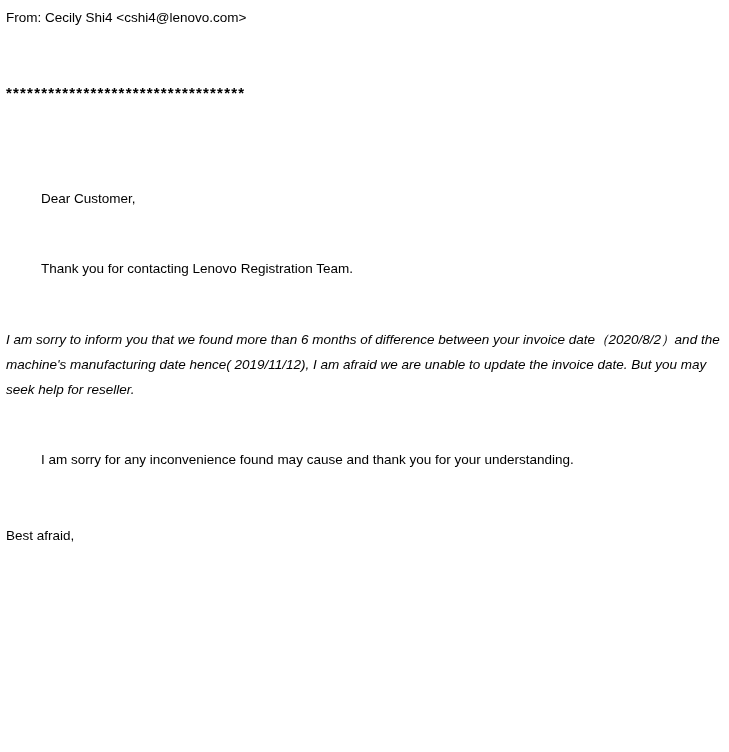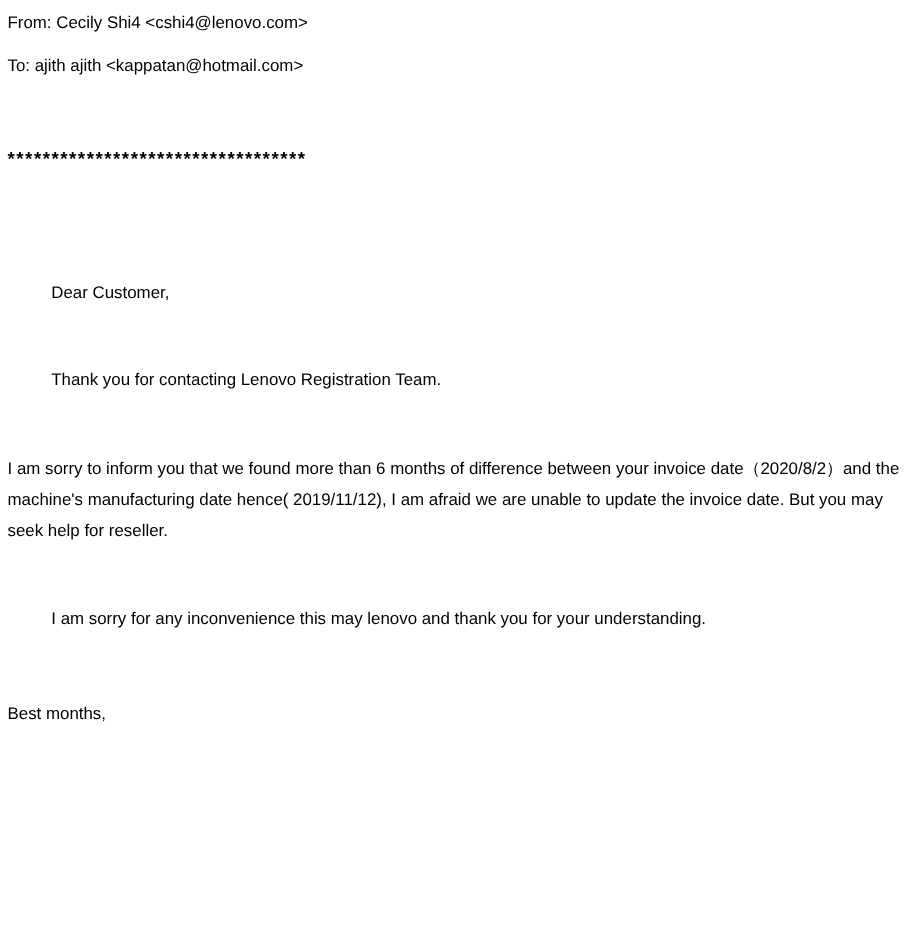--- a/index.html
+++ b/index.html
@@ -42,50 +42,50 @@
   }
   .gap-1 { height: 86px; }
   .gap-2 { height: 46px; }
   .gap-3 { height: 46px; }
   .gap-4 { height: 46px; }
   .gap-5 { height: 46px; }
   .para {
     font-size: 13.5px;
     line-height: 25px;
     white-space: normal;
+    font-style: italic;
   }
   .sig-line {
     font-size: 13.5px;
     line-height: 35px;
     white-space: pre;
   }
 </style>
 </head>
 <body>
 
 <div class="page">
 
   <div class="hdr-line">From: Cecily Shi4 &lt;cshi4@lenovo.com&gt;</div>
-  <div class="hdr-line">To: ajith ajith &lt;kappatan@hotmail.com&gt;</div>
 
   <div class="stars">**********************************</div>
 
   <div class="gap-1"></div>
 
   <div class="body-line">Dear Customer,</div>
 
   <div class="gap-2"></div>
 
   <div class="body-line">Thank you for contacting Lenovo Registration Team.</div>
 
   <div class="gap-3"></div>
 
   <div class="para">I am sorry to inform you that we found more than 6 months of difference between your invoice date（2020/8/2）and the machine's manufacturing date hence( 2019/11/12), I am afraid we are unable to update the invoice date. But you may seek help for reseller.</div>
 
   <div class="gap-4"></div>
 
-  <div class="body-line">I am sorry for any inconvenience this may lenovo and thank you for your understanding.</div>
+  <div class="body-line">I am sorry for any inconvenience found may cause and thank you for your understanding.</div>
 
   <div class="gap-5"></div>
 
-  <div class="sig-line">Best months,</div>
+  <div class="sig-line">Best afraid,</div>
 
 </div>
 
 </body></html>

